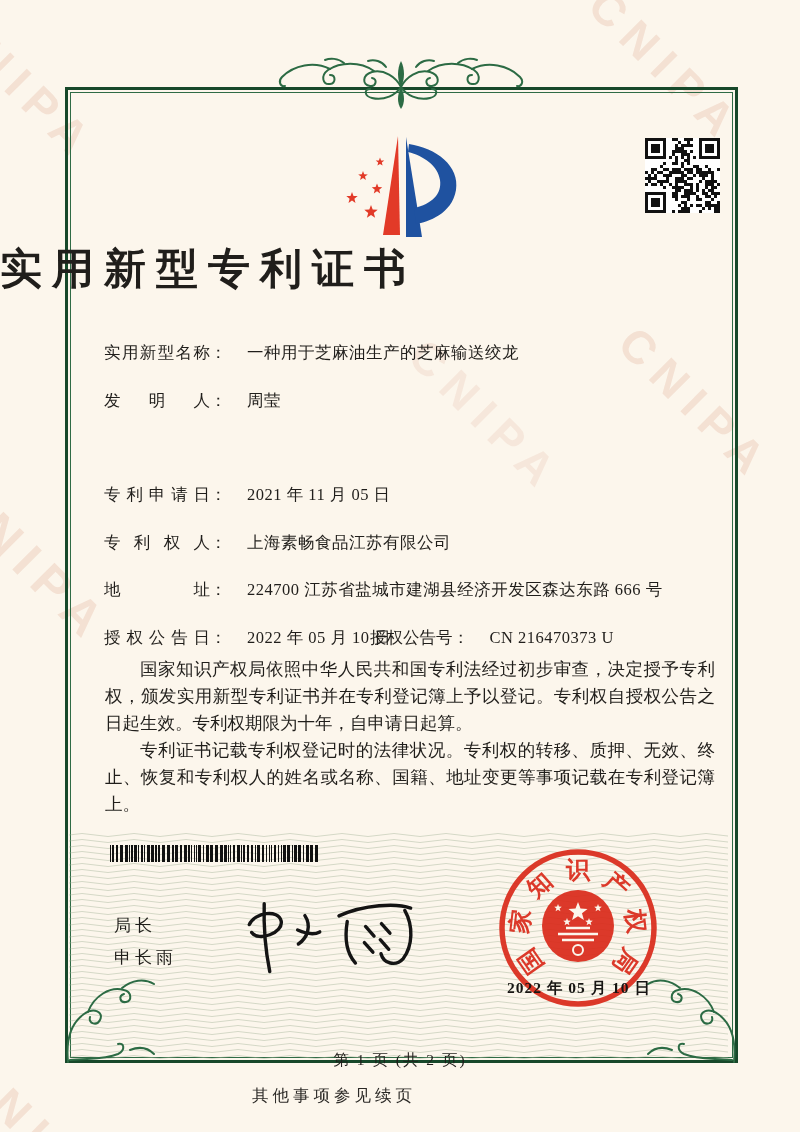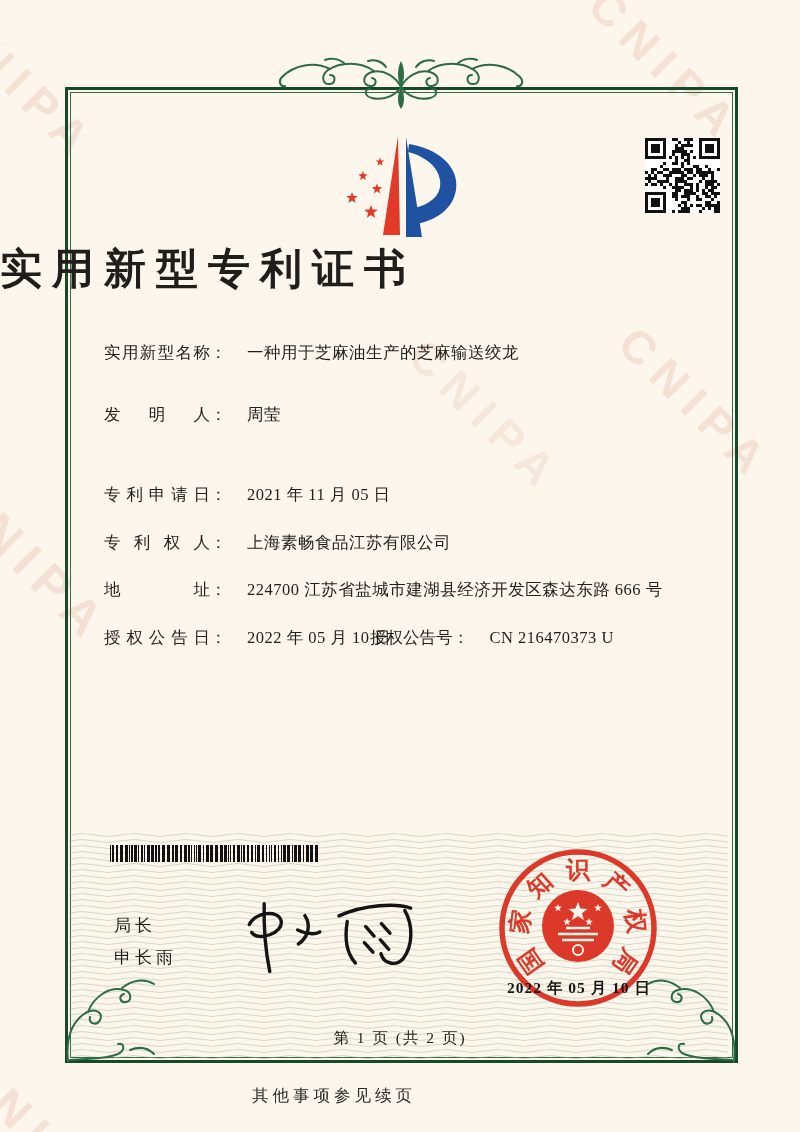--- a/index.html
+++ b/index.html
@@ -47,21 +47,21 @@
     line-height:27px;text-align:justify;z-index:4;}
   .bodytext p{margin:0;text-indent:2em;}
   
   .barcode{position:absolute;left:110px;top:845px;z-index:4;}
   .signer-title{position:absolute;left:114px;top:914px;font-size:17px;letter-spacing:4px;z-index:4;}
   .signer-name{position:absolute;left:114px;top:946px;font-size:17px;letter-spacing:4px;z-index:4;}
   .signature{position:absolute;left:232px;top:886px;z-index:5;}
   .seal{position:absolute;left:482px;top:832px;z-index:5;opacity:.92;}
   .seal-date{position:absolute;left:490px;top:978px;width:178px;text-align:center;
     font-size:15.5px;font-weight:bold;letter-spacing:1px;color:#171513;z-index:6;}
-  .pageno{position:absolute;left:0;top:1028px;width:800px;text-align:center;
+  .pageno{position:absolute;left:0;top:1050px;width:800px;text-align:center;
     font-size:15.5px;letter-spacing:2px;z-index:4;}
   .note{position:absolute;left:0;top:1085px;width:668px;text-align:center;
     font-size:16.5px;letter-spacing:4px;color:#2b2926;z-index:4;}
 </style>
 </head>
 <body>
 
 <div class="page">
 
   <div class="wm wm1">CNIPA</div>
@@ -373,39 +373,43 @@
       <rect x="54" y="72" width="3" height="3" fill="#111111"></rect>
       <rect x="69" y="72" width="3" height="3" fill="#111111"></rect>
       <rect x="72" y="72" width="3" height="3" fill="#111111"></rect>
     </svg>
 
   <div class="title">实用新型专利证书</div>
 
   <div class="frow" style="top:342px">
     <span class="flabel">实用新型名称</span><span class="fcolon">：</span><span class="fvalue">一种用于芝麻油生产的芝麻输送绞龙</span>
   </div>
-  <div class="frow" style="top:404px">
+  <div class="frow" style="top:390px">
     <span class="flabel">发　明　人</span><span class="fcolon">：</span><span class="fvalue">周莹</span>
   </div>
   <div class="frow" style="top:484px">
     <span class="flabel">专利申请日</span><span class="fcolon">：</span><span class="fvalue">2021 年 11 月 05 日</span>
   </div>
   <div class="frow" style="top:532px">
     <span class="flabel">专 利 权 人</span><span class="fcolon">：</span><span class="fvalue">上海素畅食品江苏有限公司</span>
   </div>
   <div class="frow" style="top:579px">
     <span class="flabel">地　　　址</span><span class="fcolon">：</span><span class="fvalue">224700 江苏省盐城市建湖县经济开发区森达东路 666 号</span>
   </div>
   <div class="frow" style="top:627px">
     <span class="flabel">授权公告日</span><span class="fcolon">：</span><span class="fvalue">2022 年 05 月 10 日</span>
     <span class="grant2">
       <span>授权公告号</span><span class="fcolon">：</span><span class="fvalue">CN 216470373 U</span>
     </span>
   </div>
 
+  <div class="bodytext">
+    <p>国家知识产权局依照中华人民共和国专利法经过初步审查，决定授予专利权，颁发实用新型专利证书并在专利登记簿上予以登记。专利权自授权公告之日起生效。专利权期限为十年，自申请日起算。</p>
+    <p>专利证书记载专利权登记时的法律状况。专利权的转移、质押、无效、终止、恢复和专利权人的姓名或名称、国籍、地址变更等事项记载在专利登记簿上。</p>
+  </div>
 
   <svg id="barcode" class="barcode" width="212" height="17">
       <rect x="0" y="0" width="1" height="17" fill="#111111"></rect>
       <rect x="2" y="0" width="2" height="17" fill="#111111"></rect>
       <rect x="6" y="0" width="2" height="17" fill="#111111"></rect>
       <rect x="10" y="0" width="3" height="17" fill="#111111"></rect>
       <rect x="15" y="0" width="3" height="17" fill="#111111"></rect>
       <rect x="19" y="0" width="1" height="17" fill="#111111"></rect>
       <rect x="21" y="0" width="2" height="17" fill="#111111"></rect>
       <rect x="24" y="0" width="3" height="17" fill="#111111"></rect>

